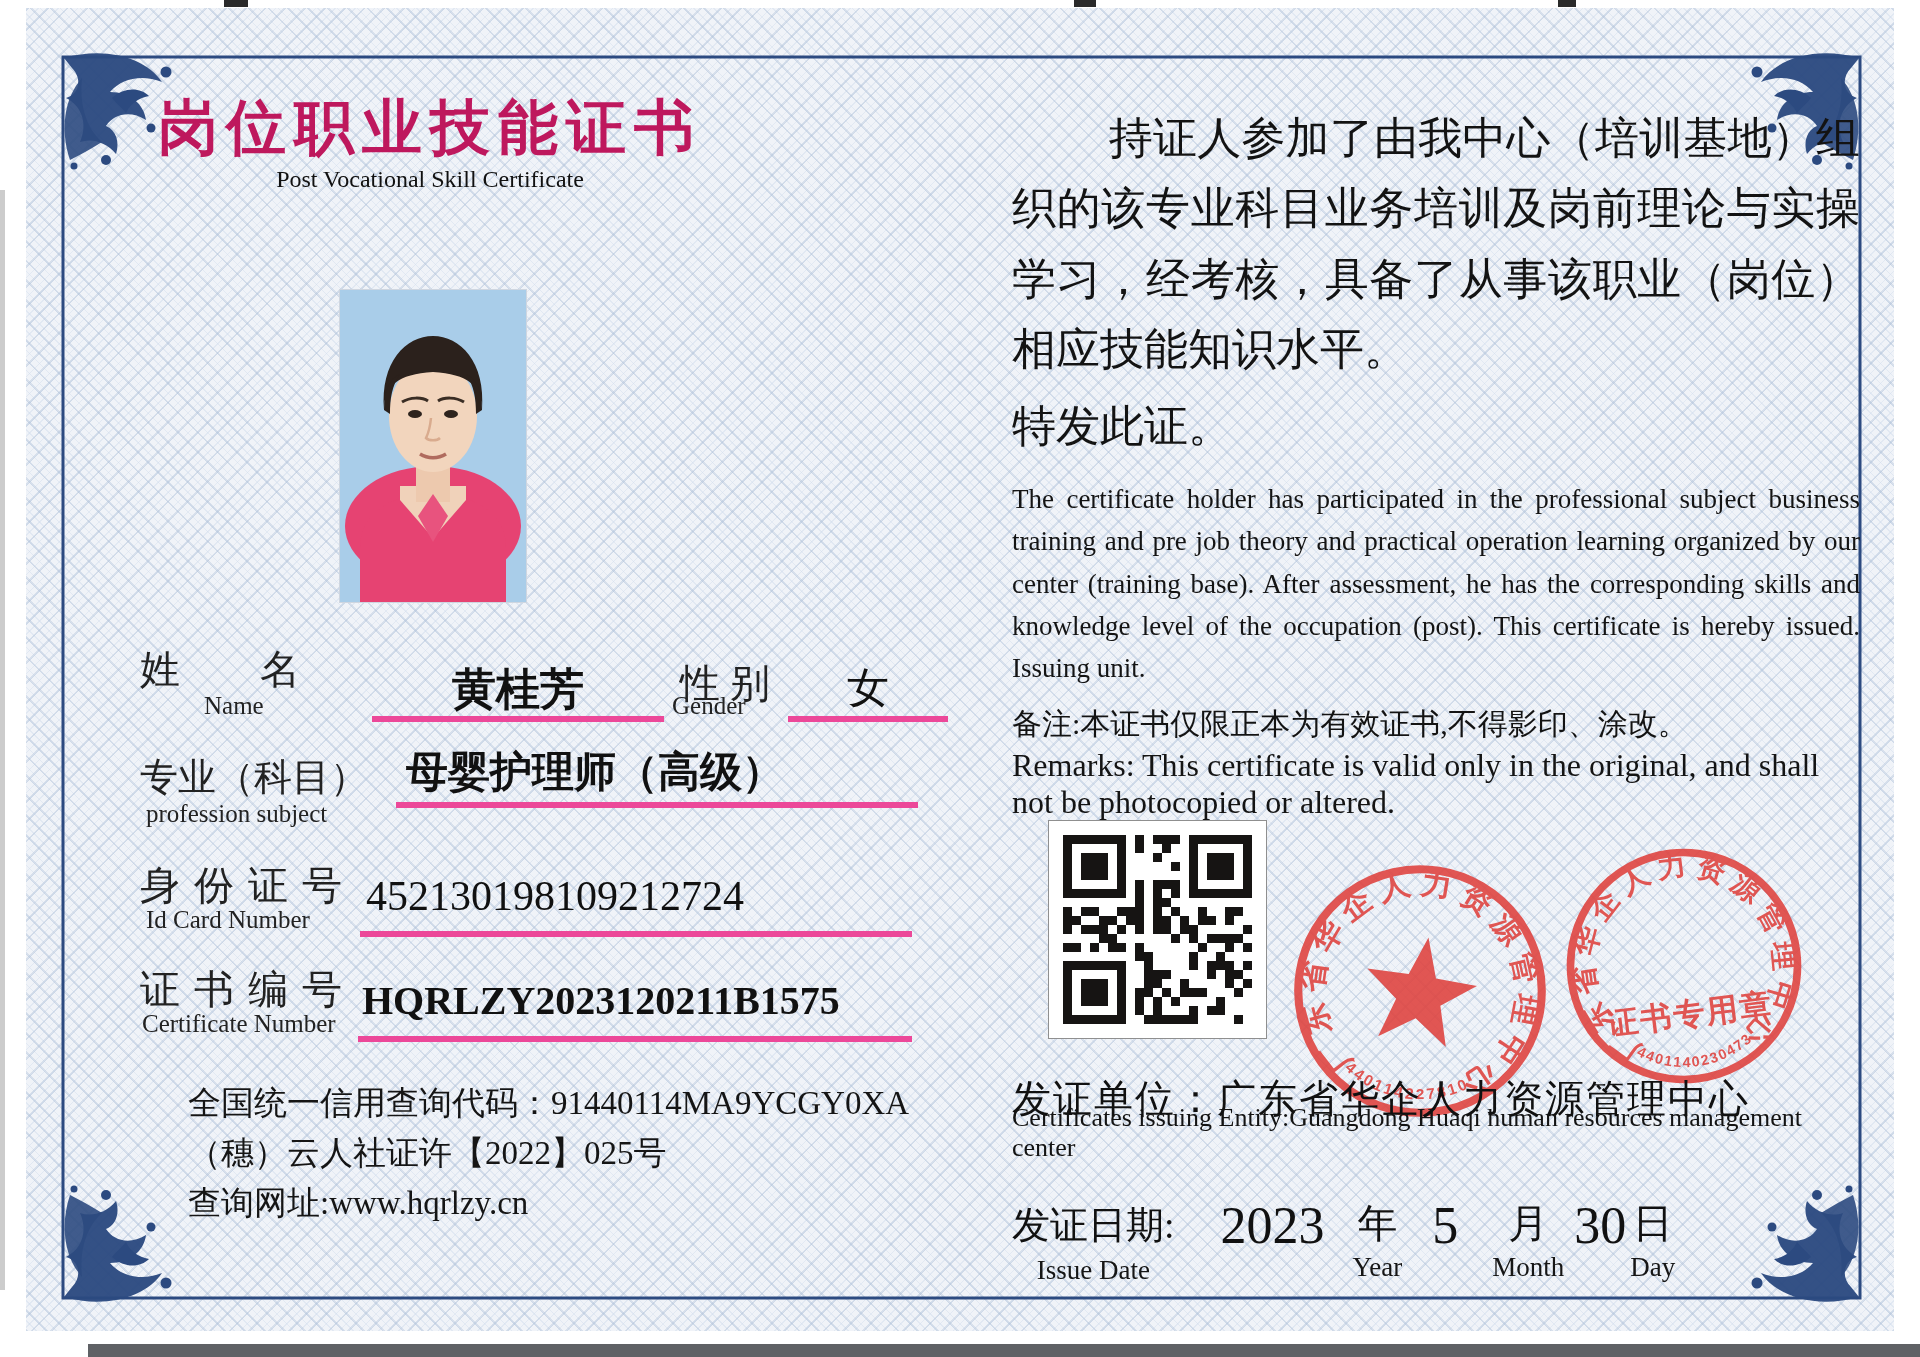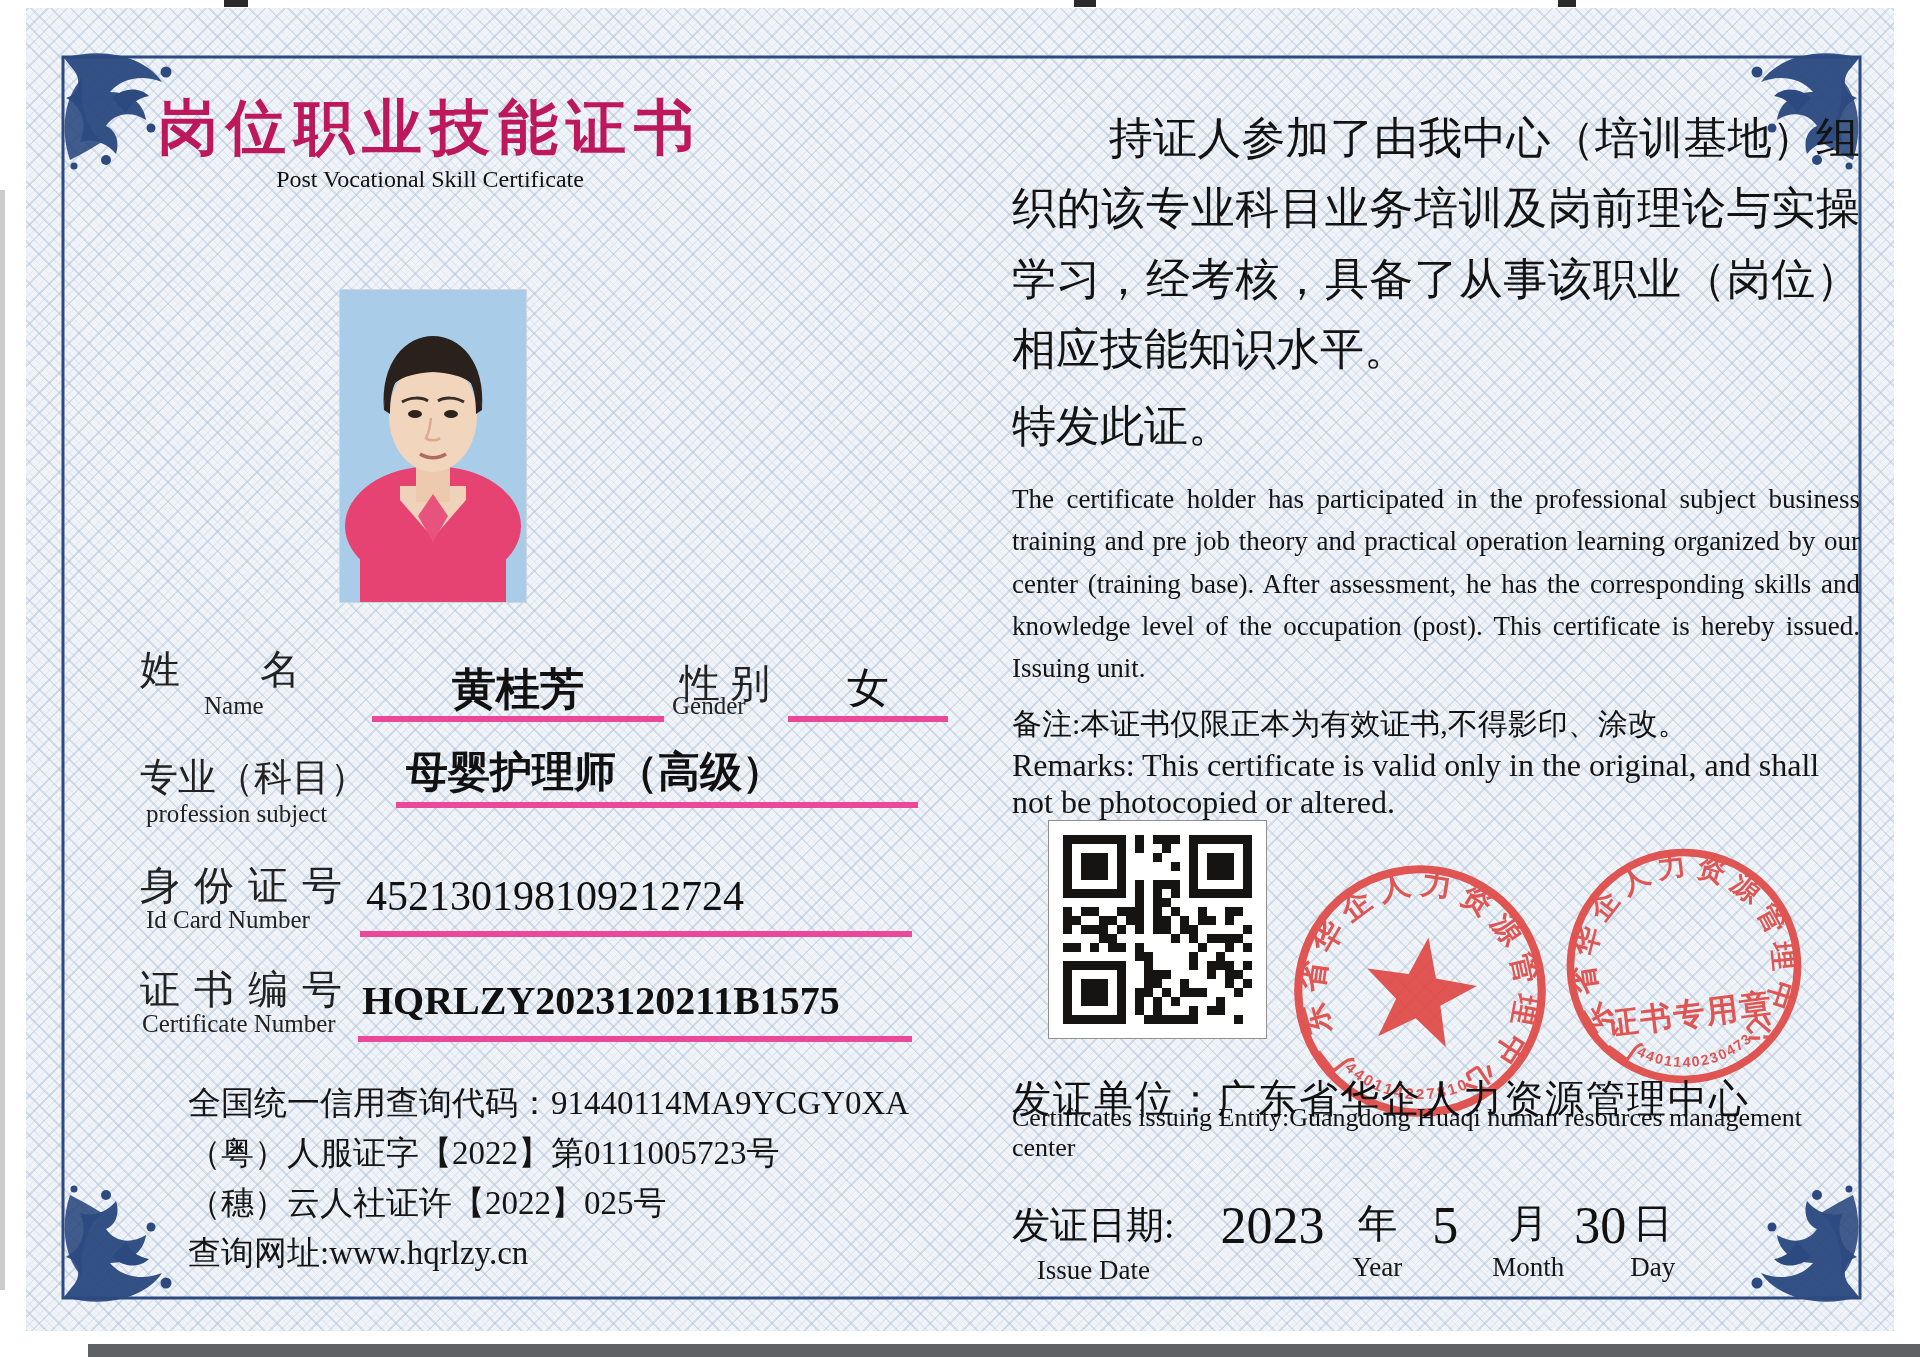--- a/index.html
+++ b/index.html
@@ -126,21 +126,20 @@
 <div class="cnlabel" style="left:140px;top:858px;letter-spacing:14px;">身份证号</div>
 <div class="enlabel" style="left:146px;top:906px;">Id Card Number</div>
 <div class="fieldval v-id">452130198109212724</div>
 
 <div class="cnlabel" style="left:140px;top:962px;letter-spacing:14px;">证书编号</div>
 <div class="enlabel" style="left:142px;top:1010px;">Certificate Number</div>
 <div class="fieldval v-cert">HQRLZY2023120211B1575</div>
 
 <div class="footer-lines">
   <div>全国统一信用查询代码：91440114MA9YCGY0XA</div>
-  <div>（粤）人服证字【2022】第0111005723号</div>
   <div>（穗）云人社证许【2022】025号</div>
   <div>查询网址:www.hqrlzy.cn</div>
 </div>
 
 <div class="right-text">
   <p class="p-cn">持证人参加了由我中心（培训基地）组织的该专业科目业务培训及岗前理论与实操学习，经考核，具备了从事该职业（岗位）相应技能知识水平。</p>
   <p class="p-cn2">特发此证。</p>
   <p class="p-en">The certificate holder has participated in the professional subject business training and pre job theory and practical operation learning organized by our center (training base). After assessment, he has the corresponding skills and knowledge level of the occupation (post). This certificate is hereby issued. Issuing unit.</p>
   <p class="p-remark-cn">备注:本证书仅限正本为有效证书,不得影印、涂改。</p>
   <p class="p-remark-en">Remarks: This certificate is valid only in the original, and shall not be photocopied or altered.</p>

